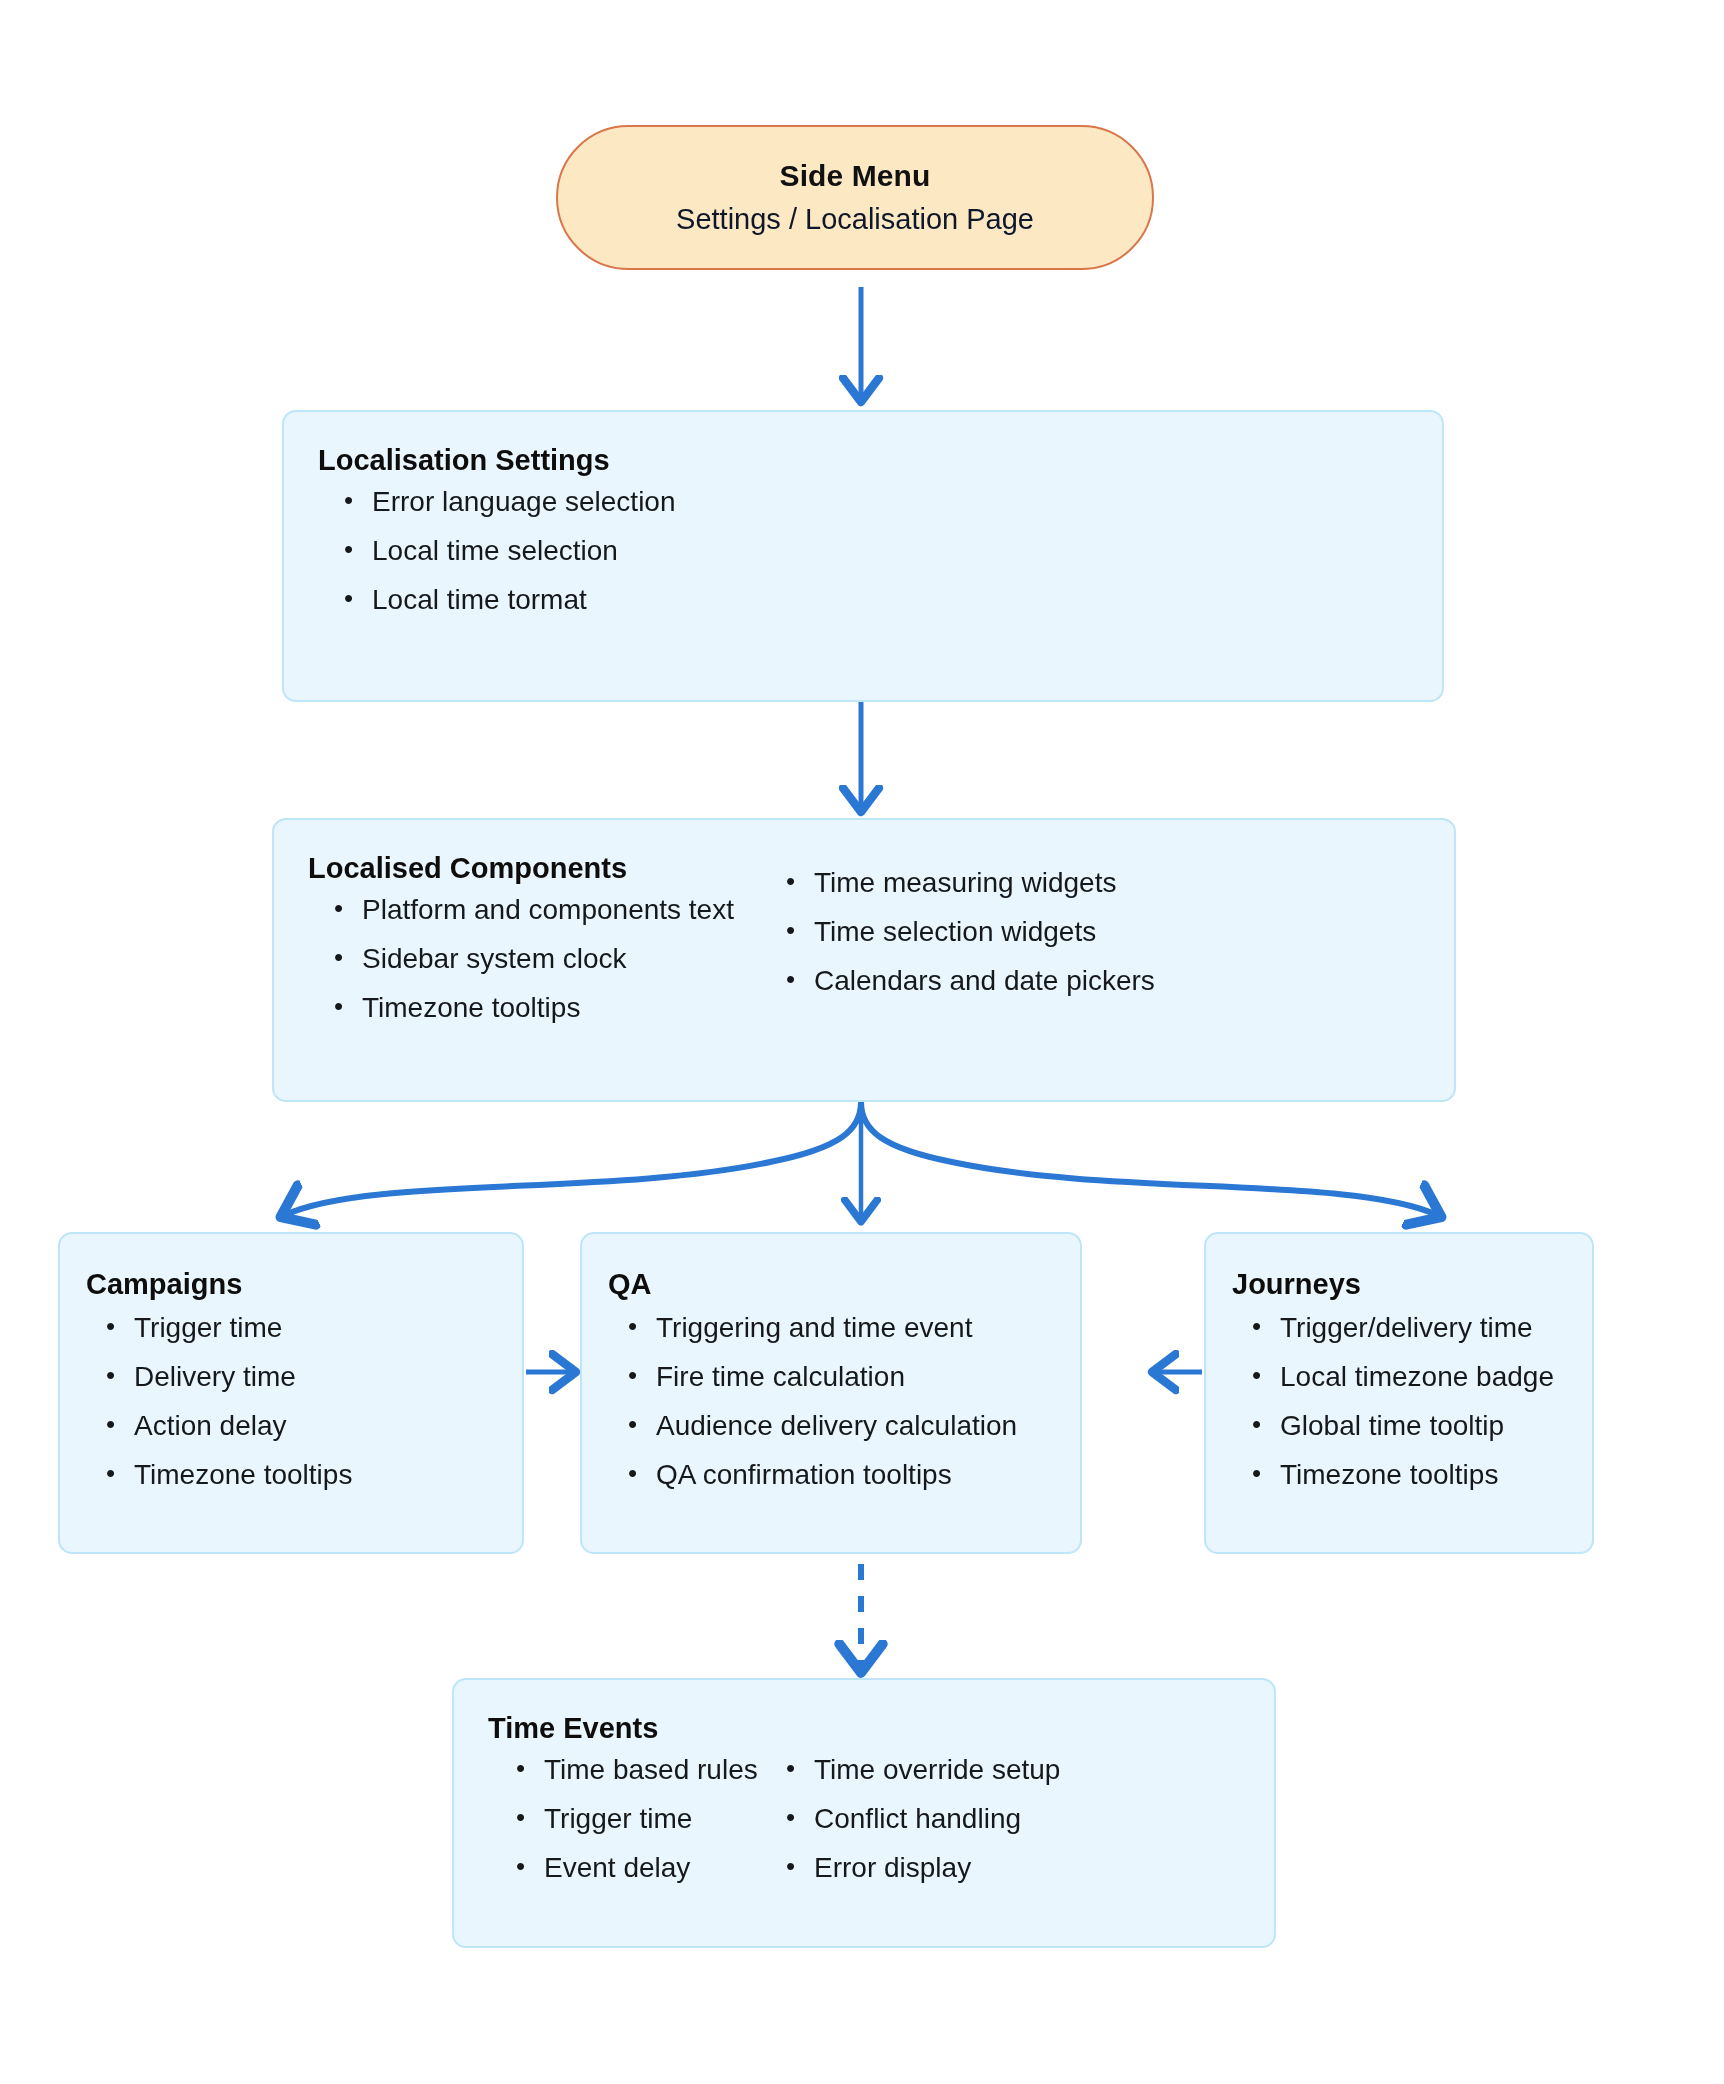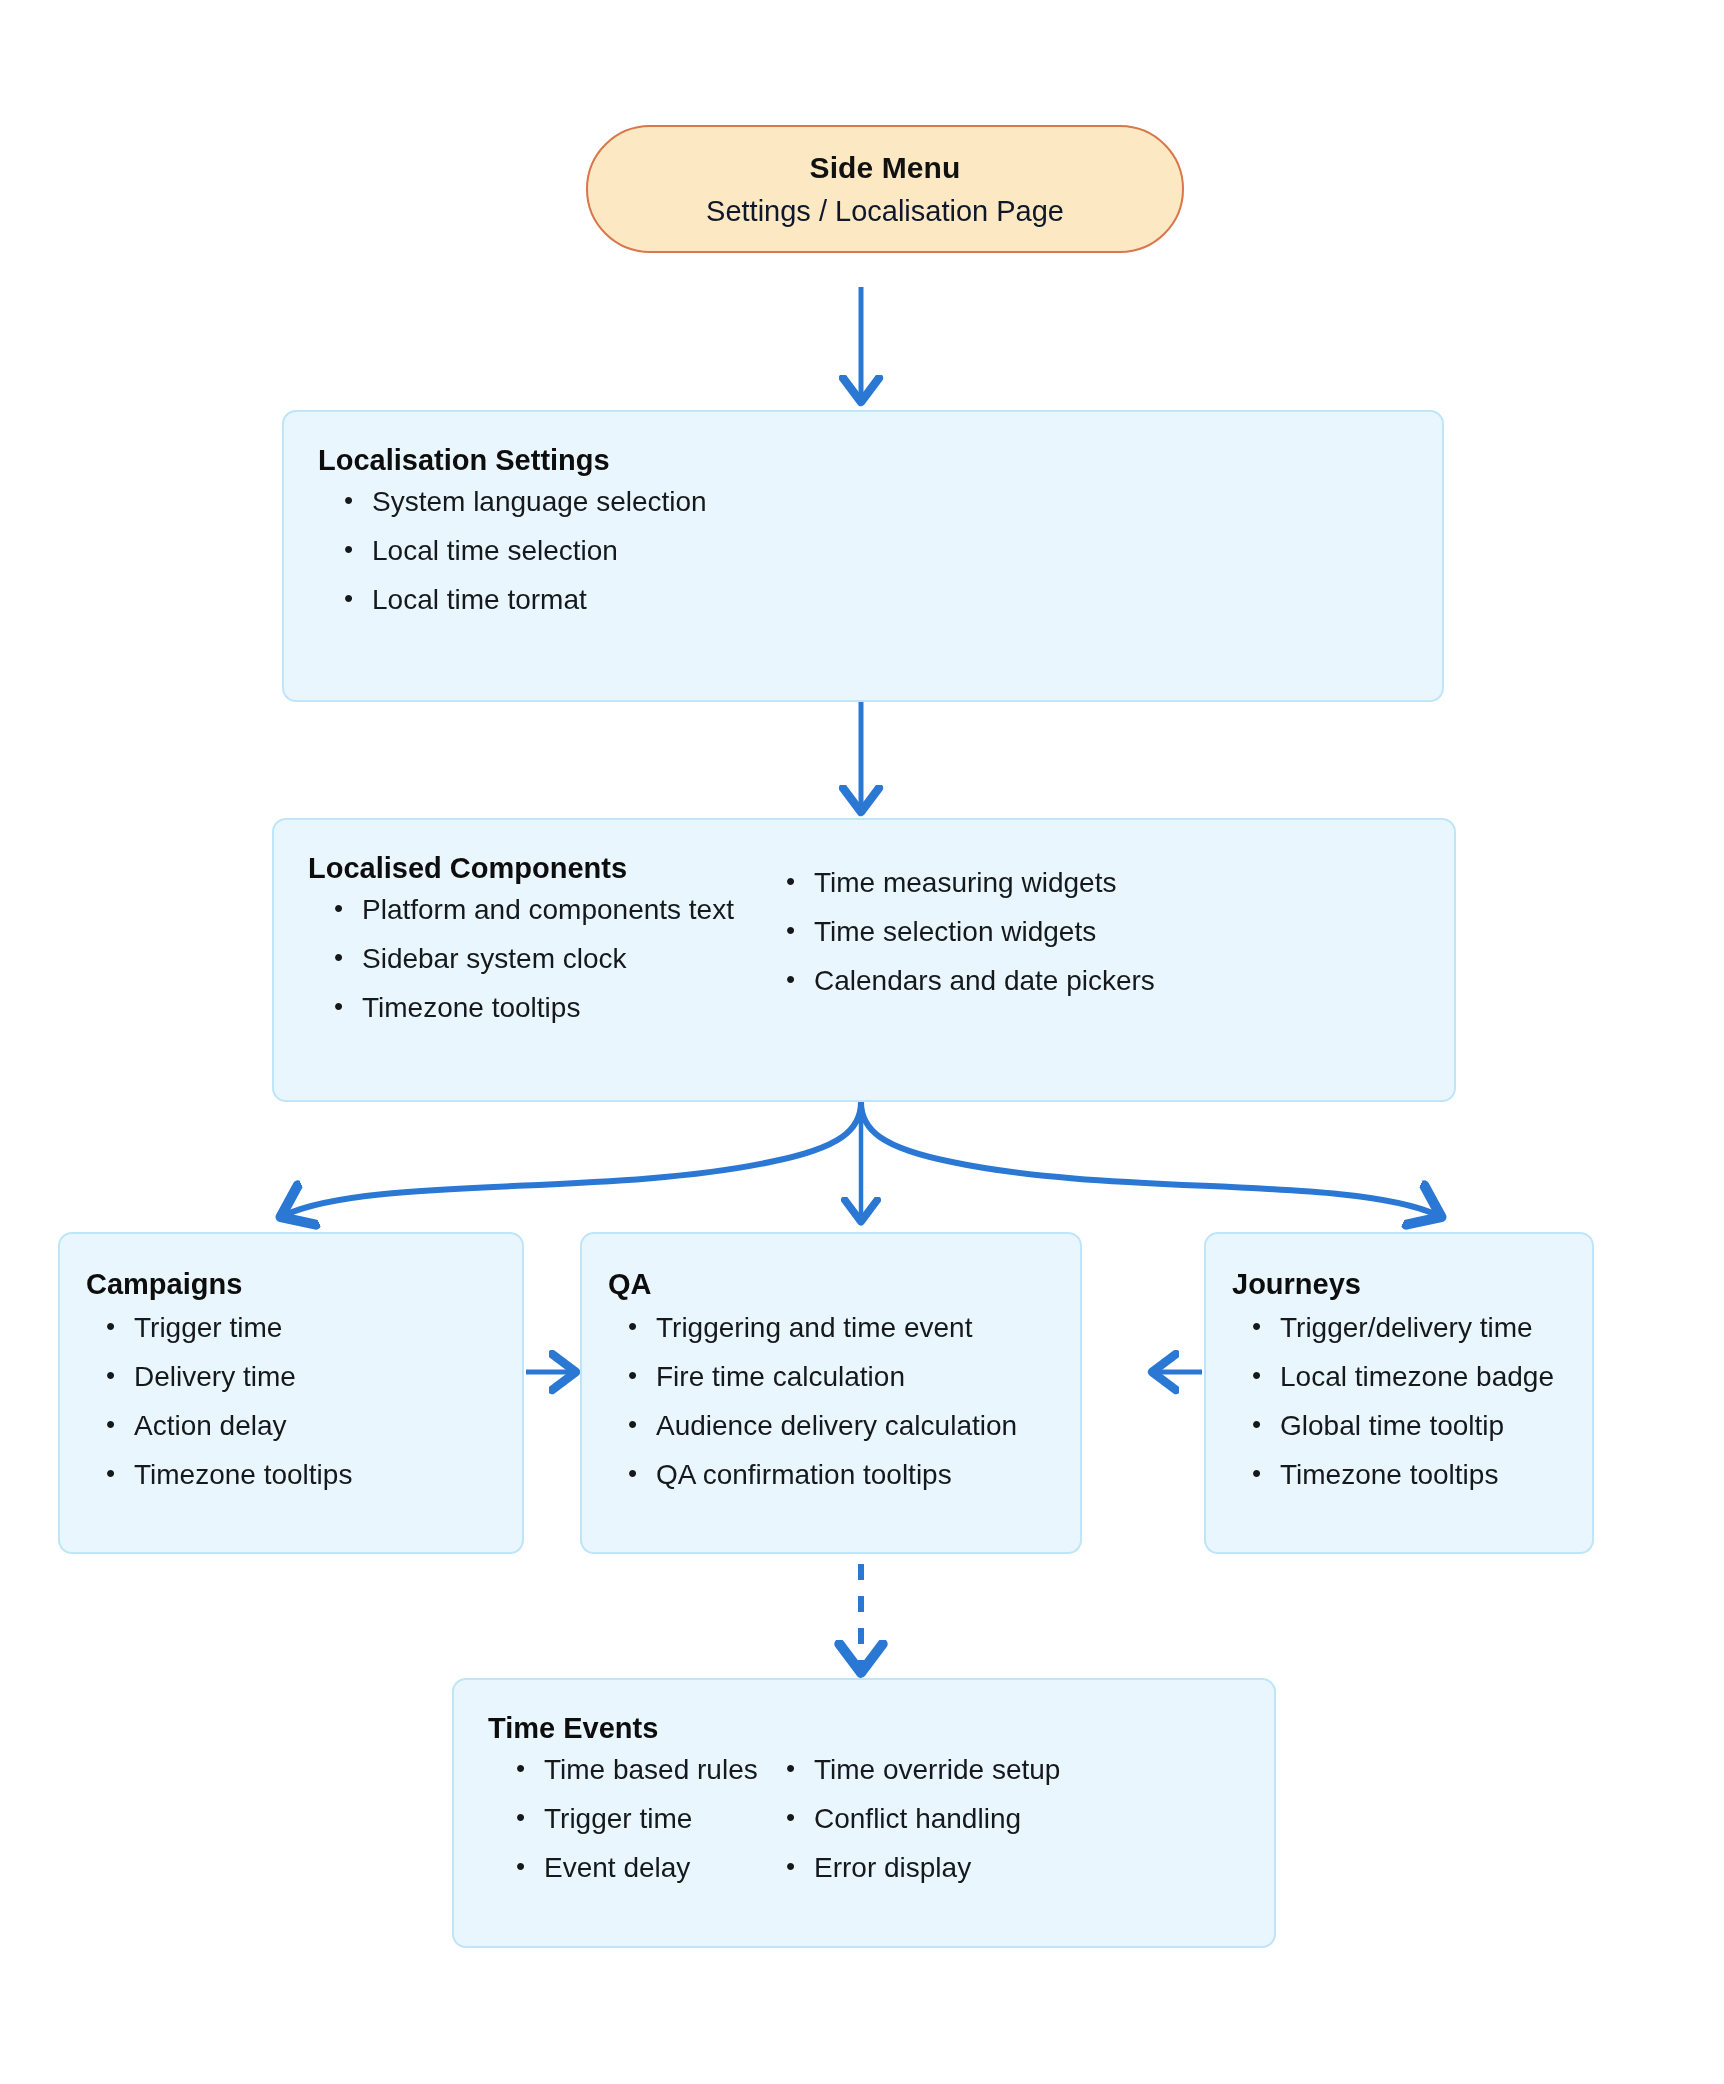--- a/index.html
+++ b/index.html
@@ -151,33 +151,33 @@
 
     <path d="M861,1102 C861,1130 882,1148 952,1162 C1112,1196 1352,1176 1437,1215" fill="none" stroke="#2b78d4" stroke-width="6" stroke-linecap="round" marker-end="url(#ah)"></path>
 
     <path d="M526,1372 L572,1372" fill="none" stroke="#2b78d4" stroke-width="5" marker-end="url(#ah)"></path>
 
     <path d="M1202,1372 L1156,1372" fill="none" stroke="#2b78d4" stroke-width="5" marker-end="url(#ah)"></path>
 
     <path d="M861,1500 L861,1668" fill="none" stroke="#2b78d4" stroke-width="6" stroke-dasharray="16 16" marker-end="url(#ah)"></path>
   </svg>
 
-  <div class="node" id="node-side-menu" style="left:586px; top:125px; width:598px; height:128px;">
+  <div class="node" id="node-side-menu" style="left:556px; top:125px; width:598px; height:145px;">
     <div class="stadium">
       <div class="stadium-title">Side Menu</div>
       <div class="stadium-sub">Settings / Localisation Page</div>
     </div>
   </div>
 
   <div class="node" id="node-localisation-settings" style="left:282px; top:410px; width:1162px; height:292px;">
     <div class="box">
       <div class="box-title">Localisation Settings</div>
       <div class="cols">
         <ul class="bullets col-left">
-          <li>System language selection</li>
+          <li>Error language selection</li>
           <li>Local time selection</li>
           <li>Local time tormat</li>
         </ul>
       </div>
     </div>
   </div>
 
   <div class="node" id="node-localised-components" style="left:272px; top:818px; width:1184px; height:284px;">
     <div class="box">
       <div class="box-title">Localised Components</div>

